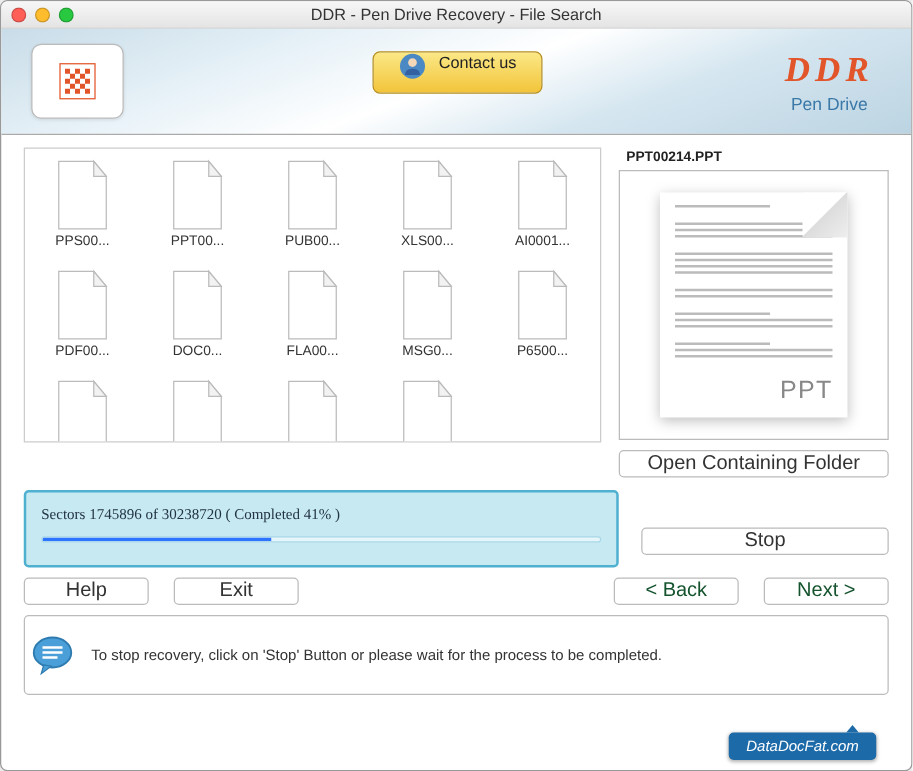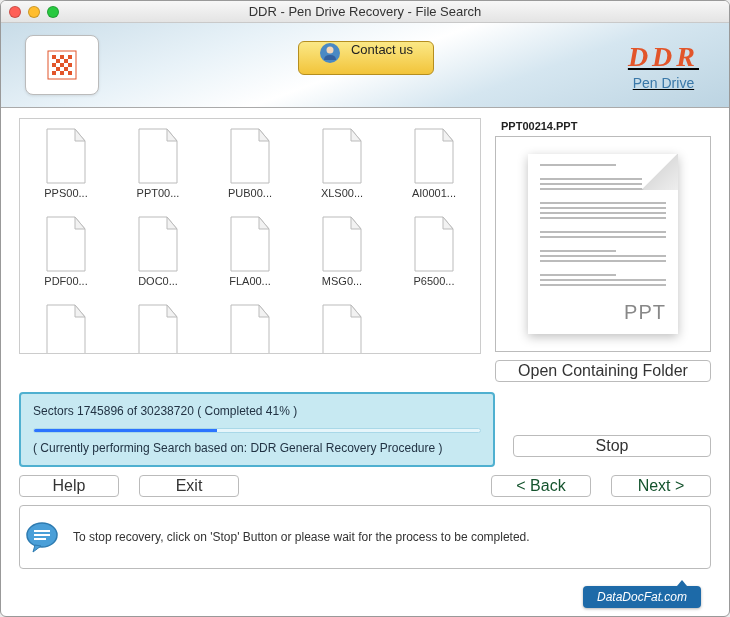--- a/index.html
+++ b/index.html
@@ -9,21 +9,21 @@
 .traffic { display: flex; gap: 7px; }
 .tl { width: 12px; height: 12px; border-radius: 50%; border: 0.5px solid rgba(0,0,0,0.2); }
 .tl.close { background: #ff5f57; }
 .tl.min { background: #ffbd2e; }
 .tl.max { background: #28c940; }
 .title { position: absolute; left: 0; right: 0; text-align: center; font-size: 13px; color: #333; }
 .header { height: 85px; background: linear-gradient(160deg, #c8dce8 0%, #e8f2f8 30%, #ffffff 50%, #d5e6f0 70%, #bcd4e2 100%); border-bottom: 1px solid #aaa; position: relative; display: flex; align-items: center; padding: 0 24px; }
 .logo-box { width: 74px; height: 60px; background: #fff; border: 1.5px solid #bbb; border-radius: 8px; display: flex; align-items: center; justify-content: center; box-shadow: 0 1px 3px rgba(0,0,0,0.1); }
 .logo-icon { width: 40px; height: 40px; }
 .contact-btn { position: absolute; left: 297px; top: 18px; width: 136px; height: 34px; background: linear-gradient(#fbe886, #f2c43a); border: 1.5px solid #b58e1f; border-radius: 6px; display: flex; justify-content: center; gap: 10px; font-size: 13px; color: #222; font-weight: 500; cursor: pointer; }
-.brand { position: absolute; right: 30px; top: 18px; text-align: center; text-decoration: underline; }
+.brand { position: absolute; right: 30px; top: 18px; text-align: center; }
 .brand-ddr { font-size: 28px; color: #e2552a; font-weight: bold; letter-spacing: 4px; font-style: italic; font-family: Georgia, serif; }
 .brand-sub { font-size: 14px; color: #3a78a8; font-weight: 500; margin-top: 2px; }
 .content { padding: 10px 18px 0 18px; }
 .main-row { display: flex; gap: 14px; }
 .file-panel { width: 462px; height: 236px; border: 1px solid #ccc; background: #fff; overflow: hidden; padding: 8px 14px 0 14px; position: relative; }
 .file-grid { display: grid; grid-template-columns: repeat(5, 1fr); gap: 16px 28px; }
 .file-item { display: flex; flex-direction: column; align-items: center; cursor: pointer; }
 .file-icon { width: 50px; height: 58px; margin-bottom: 2px; }
 .file-name { font-size: 11px; color: #333; white-space: nowrap; overflow: hidden; text-overflow: ellipsis; max-width: 68px; text-align: center; }
 .preview-col { flex: 1; }
@@ -33,21 +33,21 @@
 .preview-doc::after { content: ""; position: absolute; top: 0; right: 0; width: 36px; height: 36px; background: linear-gradient(135deg, #fff 0%, #fff 48%, #ddd 50%, #eee 100%); border-bottom-left-radius: 2px; }
 .doc-lines { flex: 1; }
 .doc-line { height: 2px; background: #bbb; margin-bottom: 3px; }
 .doc-line.short { width: 60%; }
 .doc-line.gap { background: transparent; height: 6px; }
 .doc-ext { font-size: 20px; color: #888; font-weight: 400; text-align: right; letter-spacing: 1px; }
 .open-folder-row { margin-top: 8px; display: flex; }
 .pill-btn { height: 22px; border: 1px solid #bbb; border-radius: 4px; background: #fff; font-size: 16px; color: #333; display: flex; align-items: center; justify-content: center; cursor: pointer; padding: 0 14px; }
 .pill-btn.disabled { color: #14532d; cursor: default; }
 .progress-row { margin-top: 10px; display: flex; gap: 18px; }
-.progress-box { flex: 1; background: #c7e9f2; border: 2px solid #4fb0d0; border-radius: 4px; padding: 10px 12px; }
+.progress-box { flex: 1; background: #c7e9f2; border: 2px solid #4fb0d0; border-radius: 4px; padding: 10px 12px; font-family: Liberation Serif, serif; }
 .progress-text { font-size: 12px; color: #234; }
 .progress-bar { margin: 10px 0 8px 0; height: 5px; background: #e6f5fa; border-radius: 3px; border: 1px solid #a9d8e8; overflow: hidden; position: relative; }
 .progress-fill { height: 100%; background: #2c74ff; width: 41%; }
 .stop-col { width: 198px; display: flex; align-items: flex-end; padding-bottom: 10px; }
 .stop-col .pill-btn { width: 100%; }
 .nav-row { margin-top: 8px; display: flex; gap: 20px; }
 .nav-row .pill-btn { width: 100px; }
 .nav-spacer { flex: 1; }
 .info-box { margin-top: 8px; border: 1px solid #bbb; border-radius: 4px; padding: 14px 5px; display: flex; align-items: center; gap: 14px; }
 .info-icon { width: 34px; height: 34px; flex-shrink: 0; }
@@ -237,21 +237,20 @@
         </div>
       </div>
     </div>
 
     <div class="progress-row">
       <div class="progress-box">
         <div class="progress-text">Sectors 1745896 of 30238720   ( Completed  41% )</div>
         <div class="progress-bar">
           <div class="progress-fill" style="width:41%"></div>
         </div>
-        <div class="progress-text">( Currently performing Search based on: DDR General Recovery Procedure )</div>
       </div>
       <div class="stop-col">
         <div class="pill-btn">Stop</div>
       </div>
     </div>
 
     <div class="nav-row">
       <div class="pill-btn">Help</div>
       <div class="pill-btn">Exit</div>
       <div class="nav-spacer"></div>

